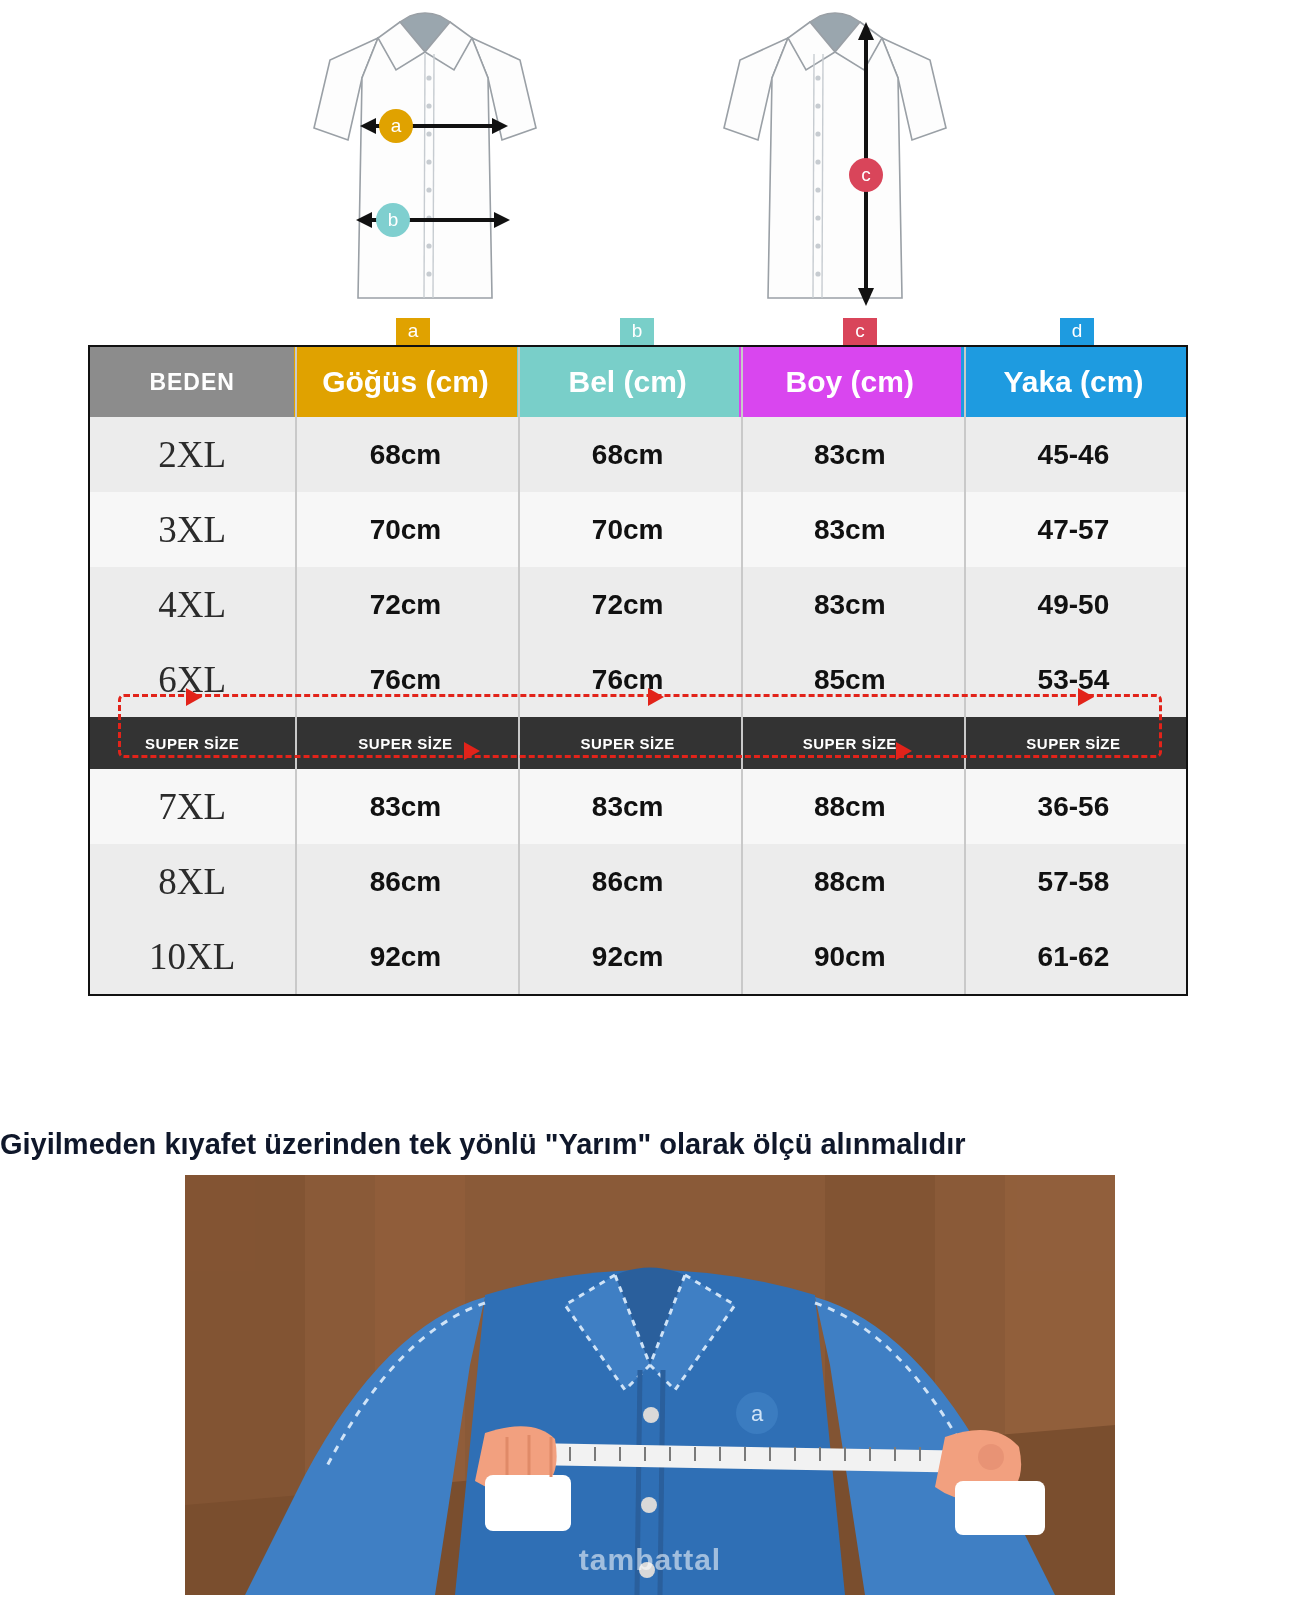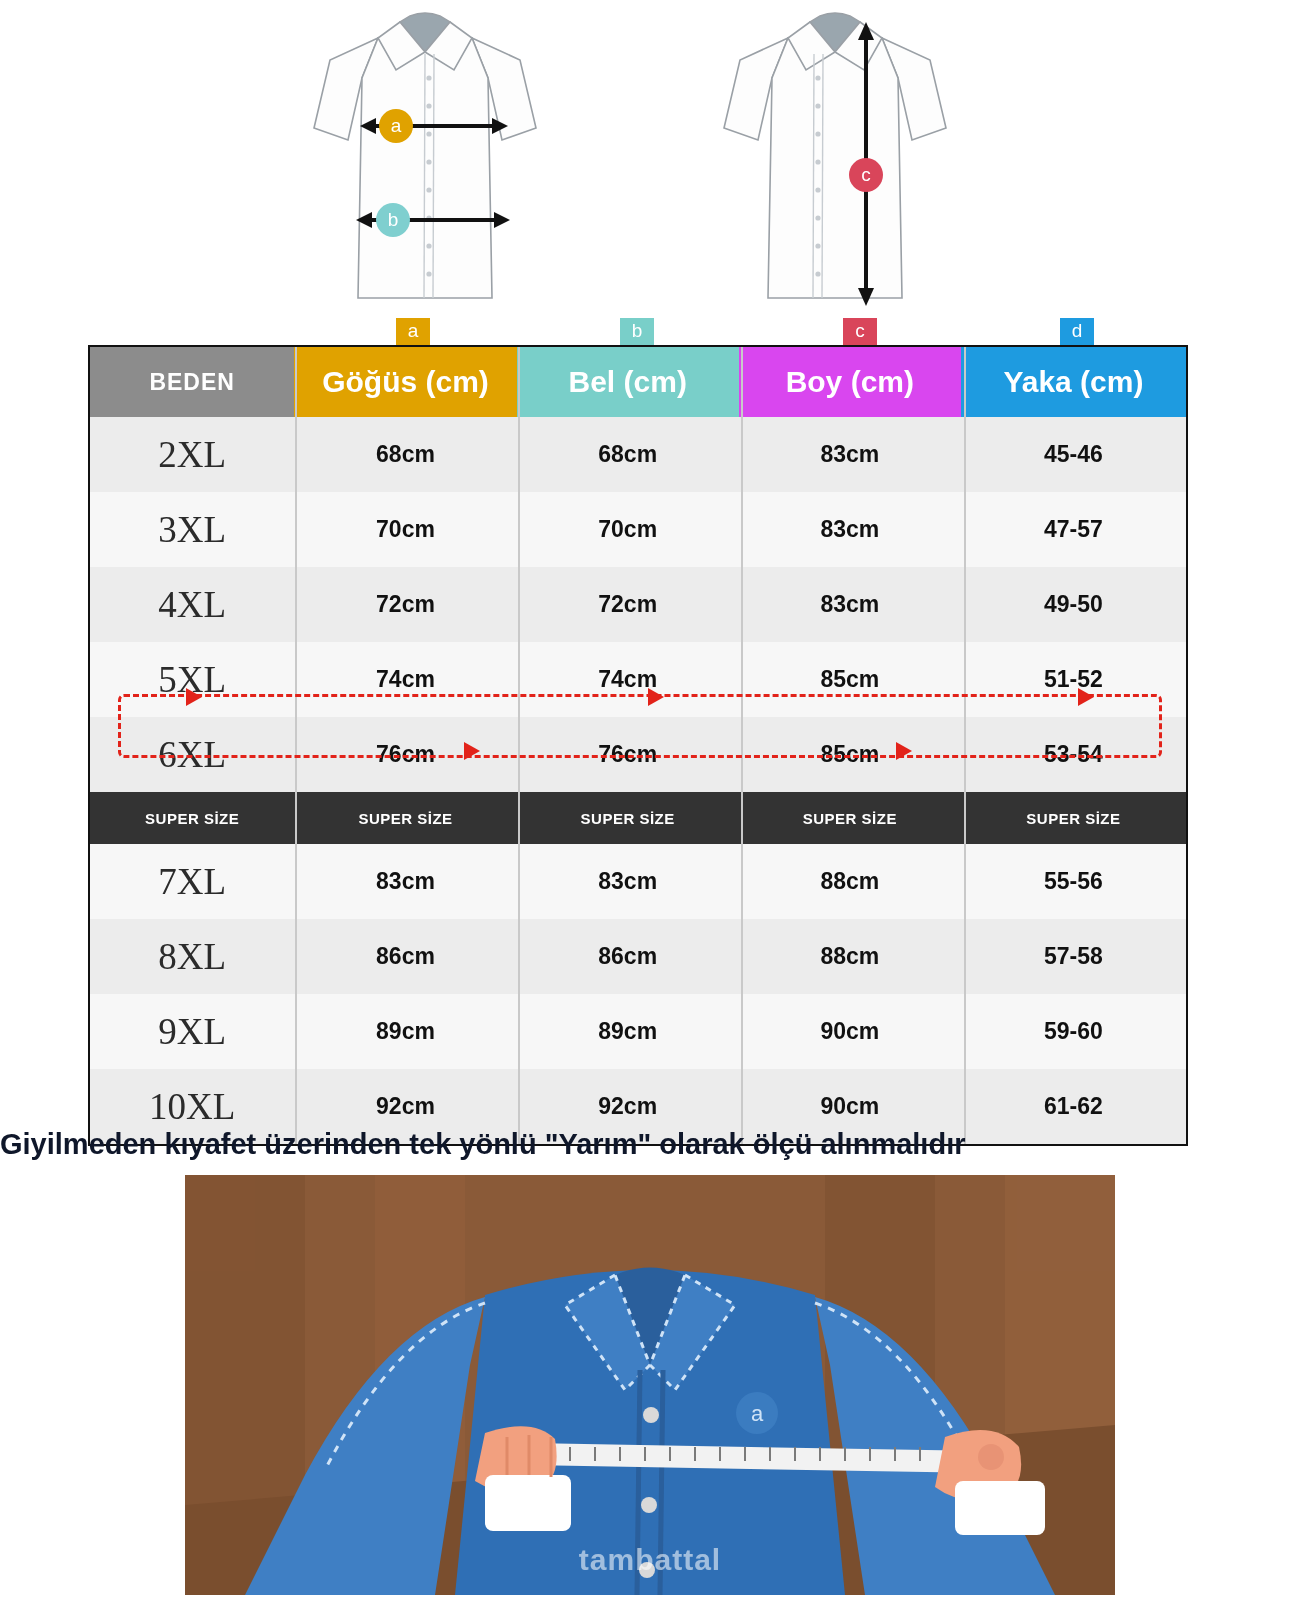--- a/index.html
+++ b/index.html
@@ -49,21 +49,21 @@
   .hdr td.boy   { background:#d946ef; }
   .hdr td.yaka  { background:#1e9be0; }
 
   .row td { height:67px; vertical-align:middle; text-align:center;margin-left:9px; }
   .row.odd td  { background:#ececec; }
   .row.even td { background:#f7f7f7; }
   .row td.size {
     font-family:"Liberation Serif", serif; font-size:37px; color:#2b2b2b;
   }
   .row td.val {
-    font-size:23px; font-weight:bold; color:#111;
+    font-size:28px; font-weight:bold; color:#111;
   }
 
   .supersize td {
     background:#333; color:#fff; height:44px; text-align:center;
     font-size:15px; font-weight:bold; letter-spacing:.5px;
   }
   .supersize td.first { font-size:15px; }
 
   
   col.c0 { width:205px; }
@@ -245,27 +245,20 @@
         <td class="val">83cm</td>
         <td class="val">47-57</td>
       </tr>
       <tr class="row odd">
         <td class="size">4XL</td>
         <td class="val">72cm</td>
         <td class="val">72cm</td>
         <td class="val">83cm</td>
         <td class="val">49-50</td>
       </tr>
-      <tr class="row even">
-        <td class="size">5XL</td>
-        <td class="val">74cm</td>
-        <td class="val">74cm</td>
-        <td class="val">85cm</td>
-        <td class="val">51-52</td>
-      </tr>
       <tr class="row odd">
         <td class="size">6XL</td>
         <td class="val">76cm</td>
         <td class="val">76cm</td>
         <td class="val">85cm</td>
         <td class="val">53-54</td>
       </tr>
 
       <tr class="supersize">
         <td class="first">SUPER SİZE</td>
@@ -273,35 +266,28 @@
         <td>SUPER SİZE</td>
         <td>SUPER SİZE</td>
         <td>SUPER SİZE</td>
       </tr>
 
       <tr class="row even">
         <td class="size">7XL</td>
         <td class="val">83cm</td>
         <td class="val">83cm</td>
         <td class="val">88cm</td>
-        <td class="val">55-56</td>
+        <td class="val">36-56</td>
       </tr>
       <tr class="row odd">
         <td class="size">8XL</td>
         <td class="val">86cm</td>
         <td class="val">86cm</td>
         <td class="val">88cm</td>
         <td class="val">57-58</td>
-      </tr>
-      <tr class="row even">
-        <td class="size">9XL</td>
-        <td class="val">89cm</td>
-        <td class="val">89cm</td>
-        <td class="val">90cm</td>
-        <td class="val">59-60</td>
       </tr>
       <tr class="row odd">
         <td class="size">10XL</td>
         <td class="val">92cm</td>
         <td class="val">92cm</td>
         <td class="val">90cm</td>
         <td class="val">61-62</td>
       </tr>
     </tbody>
   </table>

